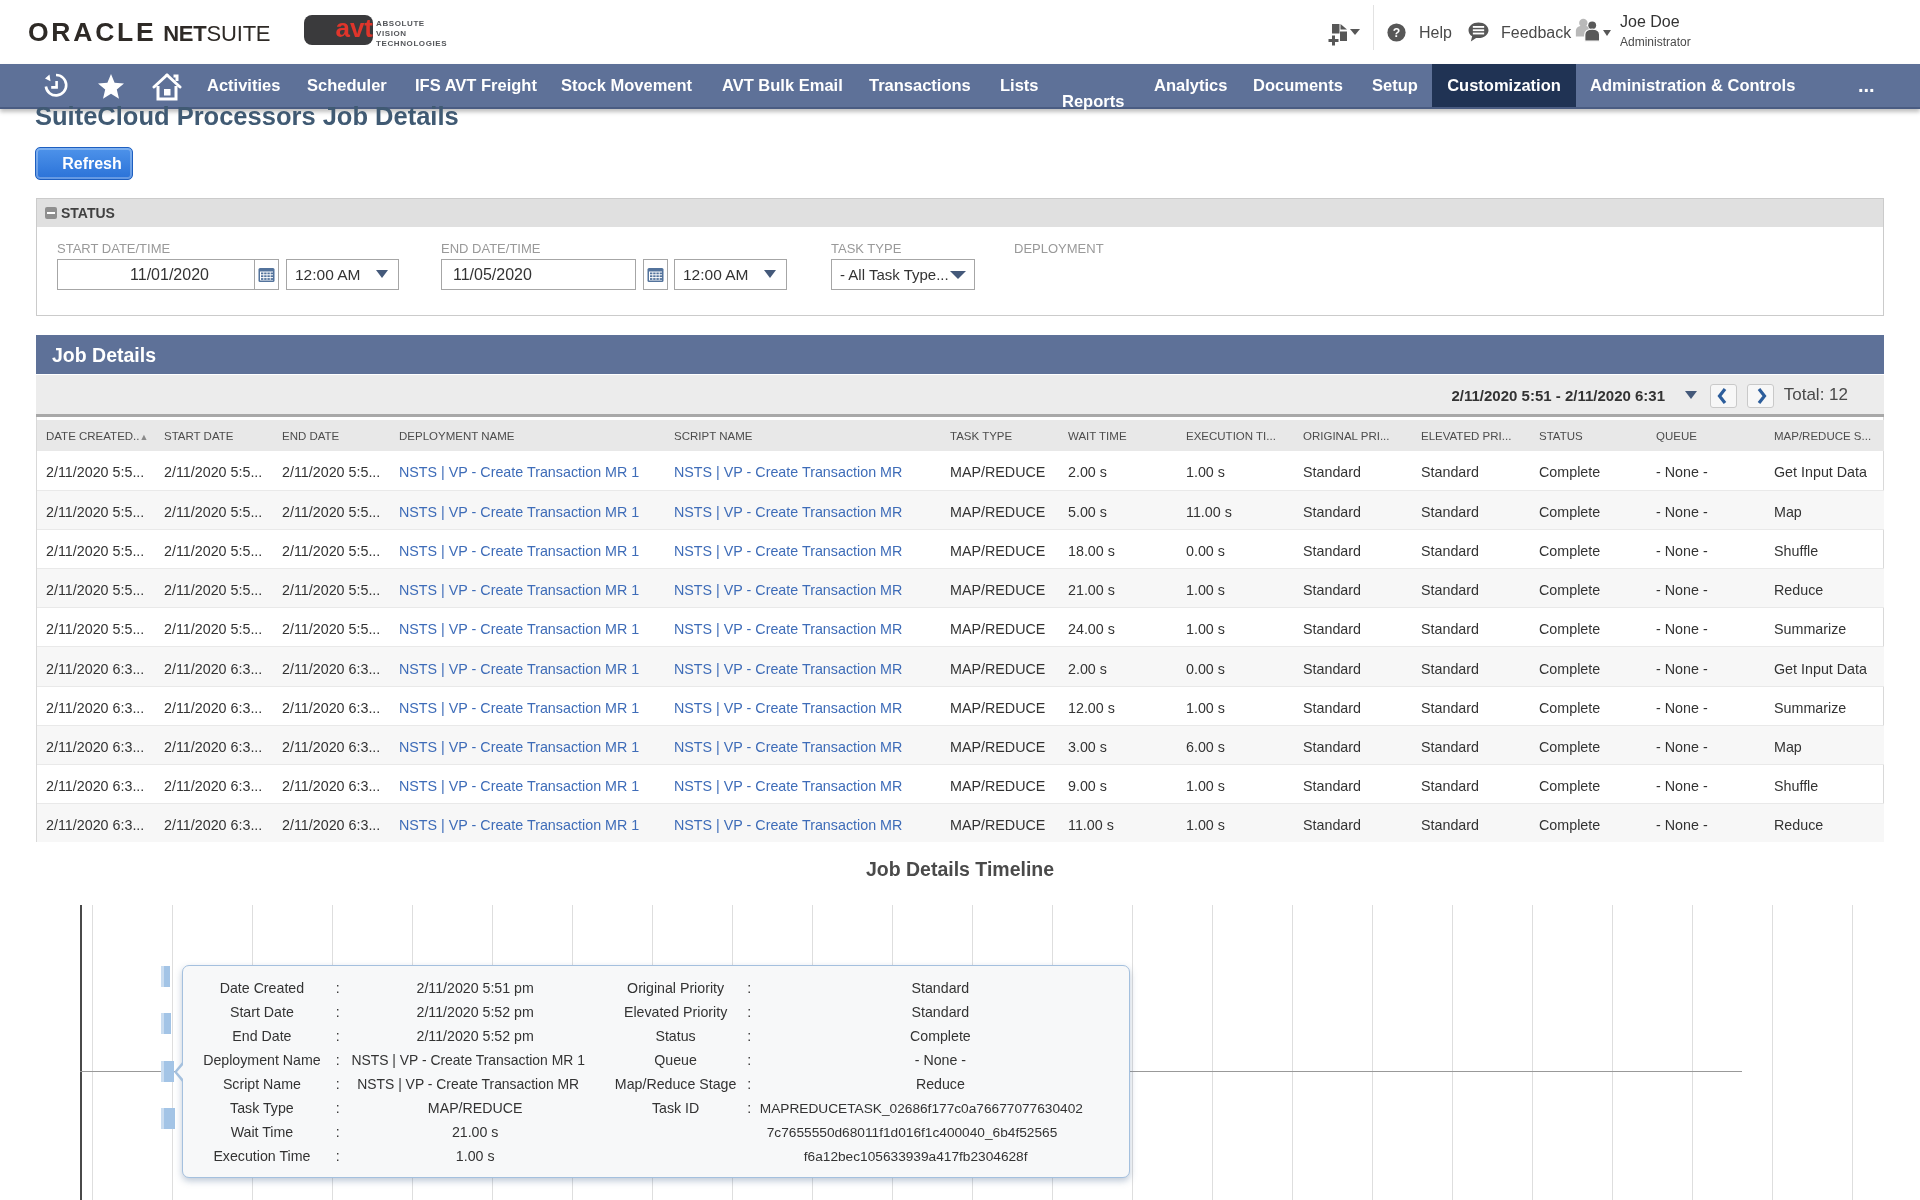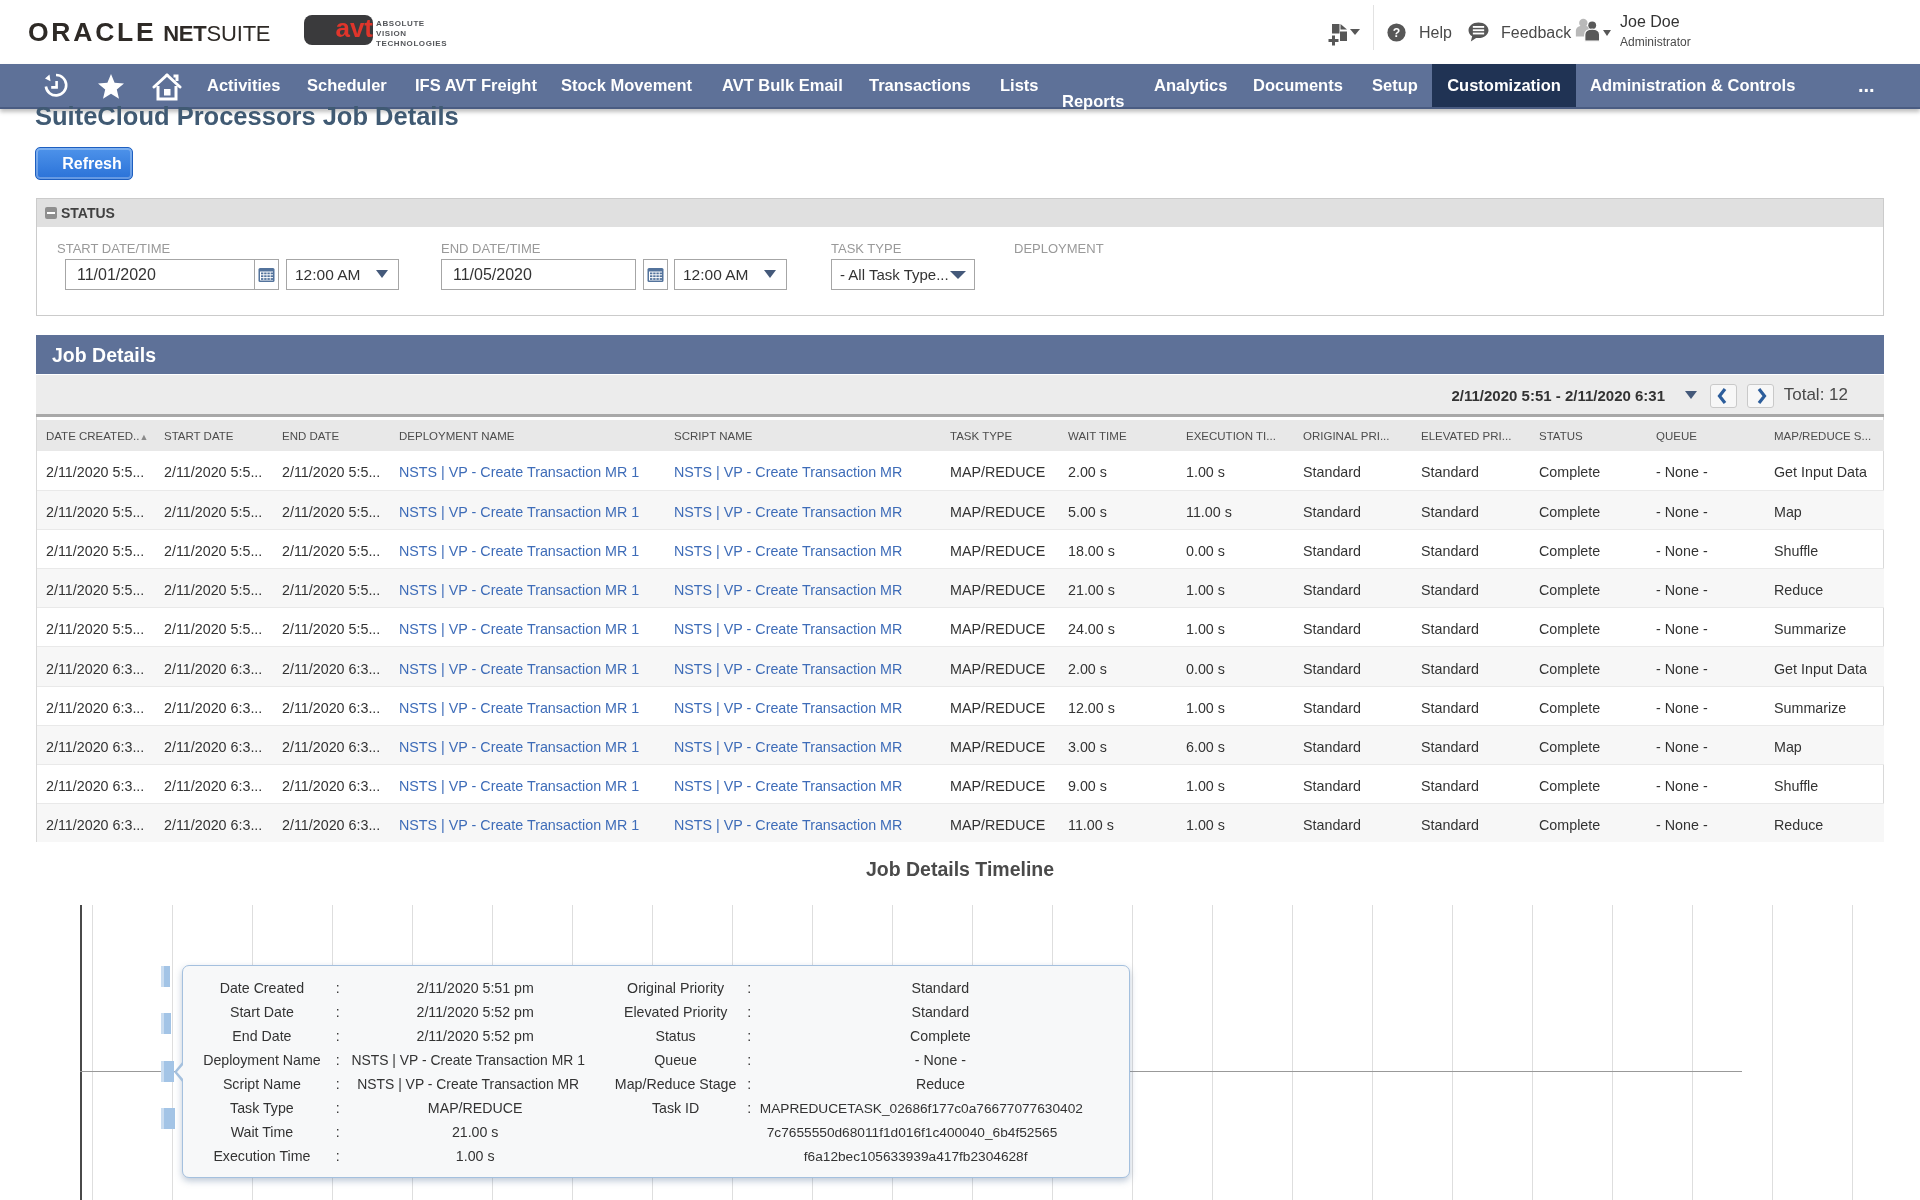--- a/index.html
+++ b/index.html
@@ -158,21 +158,21 @@
 
   <div id="filters">
     <div id="filters-hdr">
         <div class="ficon"></div>
         <div class="ftext">STATUS</div>
       </div>
     <div class="flabel" style="left:20px;">START DATE/TIME</div>
     <div class="flabel" style="left:404px;">END DATE/TIME</div>
     <div class="flabel" style="left:794px;">TASK TYPE</div>
     <div class="flabel" style="left:977px;">DEPLOYMENT</div>
-    <div class="finput" style="left:28px; width:214px;">11/01/2020</div>
+    <div class="finput" style="left:20px; width:214px;text-align:center;">11/01/2020</div>
     <div class="fcal" style="left:217px;">
         <svg width="17" height="17" viewBox="0 0 17 17" style="position:absolute; left:3px; top:6px;">
 <rect x="0.5" y="2" width="16" height="14" rx="1.5" fill="#53739c"></rect>
 <rect x="2" y="5.5" width="13" height="9" fill="#fff"></rect>
 <g fill="#53739c">
 <rect x="3" y="6.5" width="2.4" height="1.8"></rect>
             <rect x="6.2" y="6.5" width="2.4" height="1.8"></rect>
             <rect x="9.4" y="6.5" width="2.4" height="1.8"></rect>
             <rect x="12.6" y="6.5" width="2.4" height="1.8"></rect>
 <rect x="3" y="9.3" width="2.4" height="1.8"></rect>

